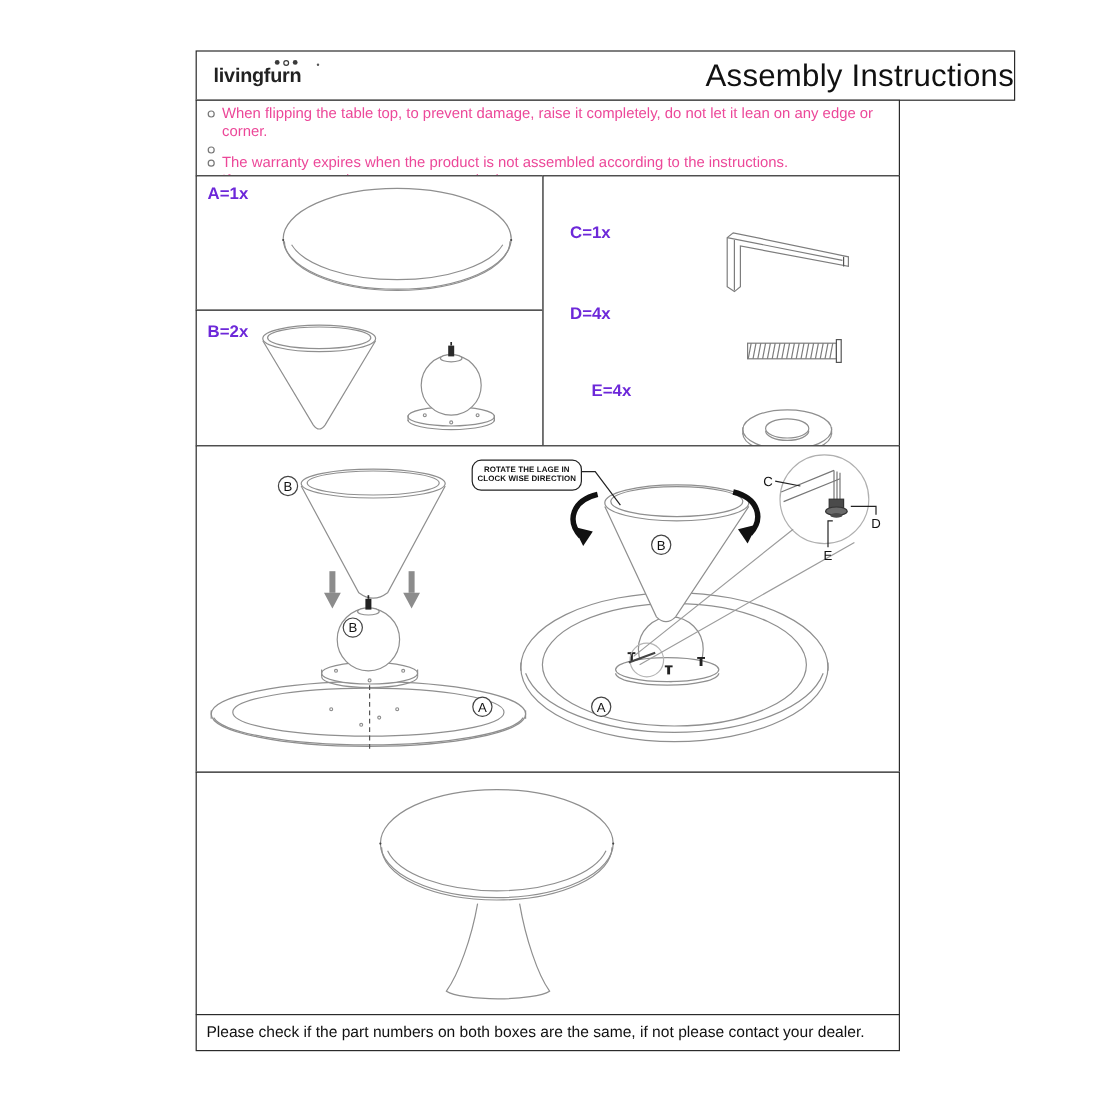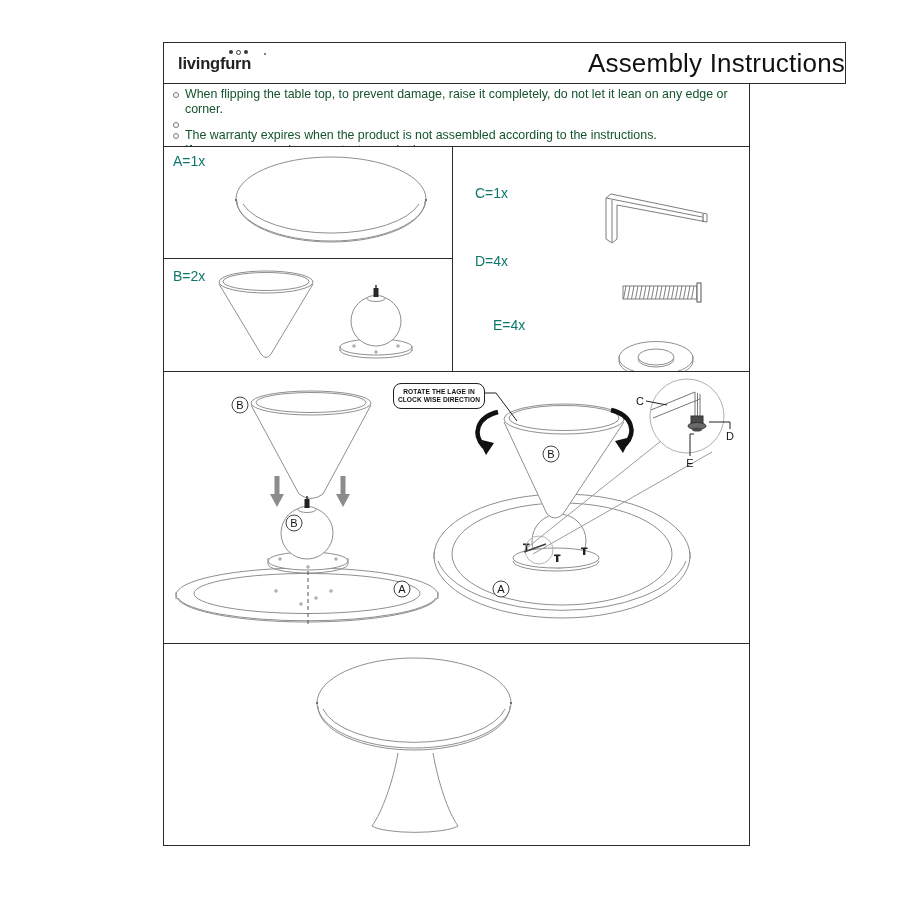--- a/index.html
+++ b/index.html
@@ -22,26 +22,26 @@
   .logo-dots i.d1{left:0;background:#3a3a3a;}
   .logo-dots i.d2{left:7px;border:1px solid #3a3a3a;width:3px;height:3px;background:#fff;}
   .logo-dots i.d3{left:15px;background:#3a3a3a;}
   .logo-tm{position:absolute;left:86px;top:-1px;width:2px;height:2px;background:#555;border-radius:50%;}
   .page-title{position:absolute;left:0;right:0;top:5px;text-align:right;
         font-size:26px;color:#111;letter-spacing:0.2px;}
 
   
   .warning-box{left:0;top:41px;width:587px;height:64px;}
   .warning-list{list-style:none;margin:0;padding:3px 6px 0 7px;}
-  .warning-list li{display:flex;align-items:flex-start;font-size:12.4px;line-height:15px;color:#14532d;}
+  .warning-list li{display:flex;align-items:flex-start;font-size:12.4px;line-height:15px;color:#ec4899;}
   .bullet{flex:0 0 auto;width:4px;height:4px;border:1px solid #777;border-radius:50%;
           margin:5px 6px 0 2px;background:#fdfdfd;}
 
   
-  .part-label{position:absolute;font-size:14px;font-weight:normal;color:#0f766e;z-index:3;}
+  .part-label{position:absolute;font-size:14px;font-weight:bold;color:#6d28d9;z-index:3;}
   .parts-a-box{left:0;top:104px;width:290px;height:113px;}
   .parts-b-box{left:0;top:216px;width:290px;height:114px;}
   .parts-cde-box{left:289px;top:104px;width:298px;height:284px;}
 
   
   .assembly-box{left:0;top:329px;width:587px;height:273px;}
   .callout{position:absolute;left:229px;top:11px;width:90px;height:24px;z-index:4;
            border:1px solid #222;border-radius:8px;background:#fff;
            display:flex;flex-direction:column;justify-content:center;align-items:center;}
   .callout span{font-size:6.6px;font-weight:bold;line-height:8.2px;color:#111;letter-spacing:0.1px;white-space:nowrap;}
@@ -272,14 +272,17 @@
         <path d="M 234 109 C 229 138 218 168 208 182 A 45 9 0 0 0 294 182 C 284 168 274 138 269 109" fill="#fff"></path>
         <ellipse cx="250" cy="59" rx="97" ry="45" fill="#fff"></ellipse>
         <path d="M 154 62 A 96 44 0 0 0 346 62"></path>
         <path d="M 159 65 A 93 42 0 0 0 341 65"></path>
       </g>
       <circle cx="153" cy="59" r="0.9" fill="#444"></circle>
         <circle cx="347" cy="59" r="0.9" fill="#444"></circle>
     </svg>
   </div>
 
+  <div class="box footer-box">
+    <span class="footer-note">Please check if the part numbers on both boxes are the same, if not please contact your dealer.</span>
+  </div>
 
 </div>
 
 </body></html>

